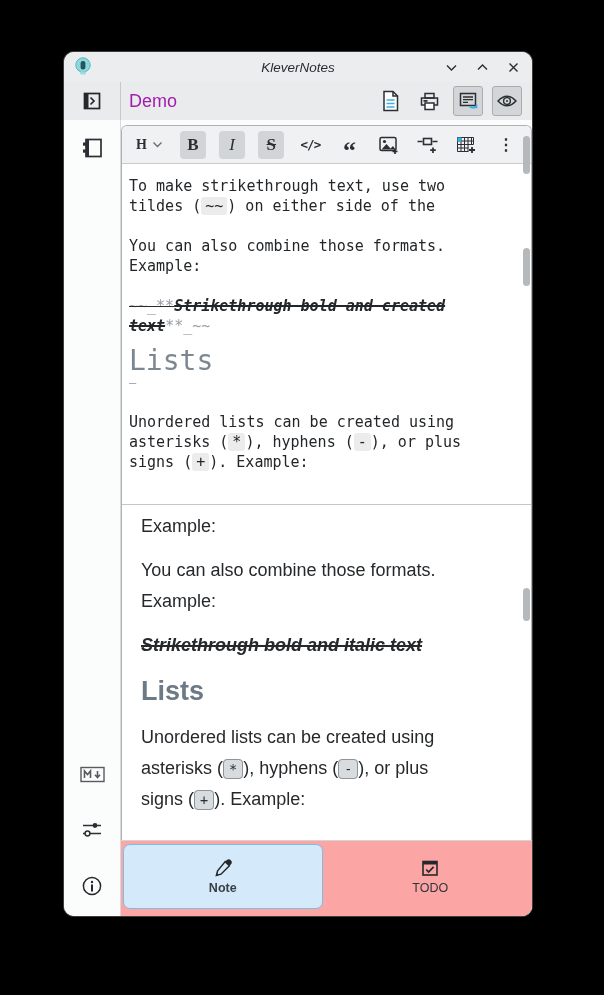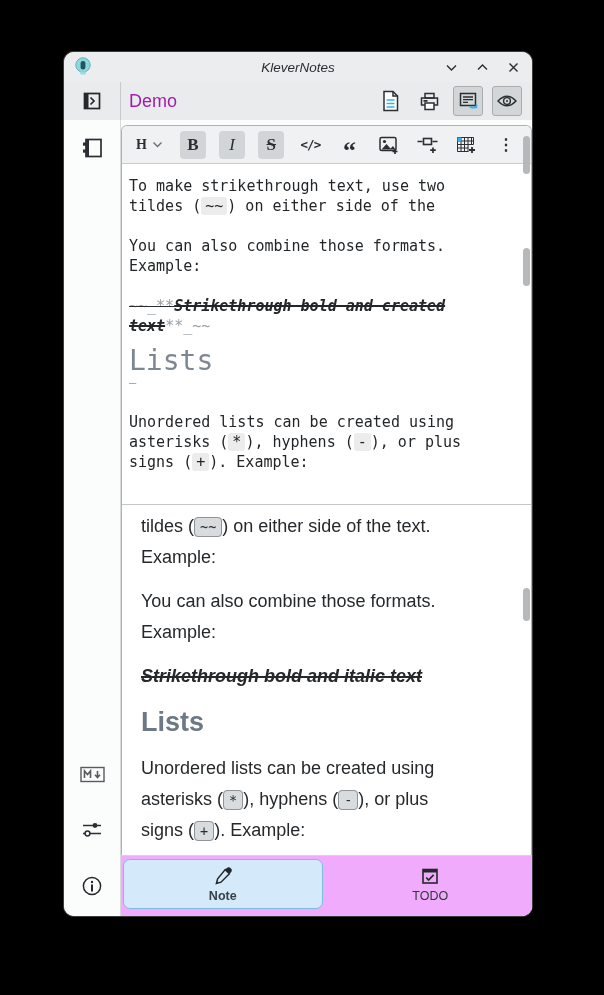--- a/index.html
+++ b/index.html
@@ -89,21 +89,21 @@
   .seg-h2p { font-size:27px; font-weight:bold; color:#6d7984; }
   .seg-cp { font-family:"DejaVu Sans Mono", monospace; font-size:13.5px; background:#d9dcdf;
             border:1px solid #8f9499; border-radius:4px; padding:1px 5px; color:#2b2e31; }
   .rl.blank { height:13px !important; }
   .editor .rl.blank { height:20px !important; }
 
   .vthumb { position:absolute; width:7px; border-radius:3.5px; background:#b6b9bb; right:2px; }
   .thumb-editor { top:84px; height:38px; }
 
   
-  .tabbar { height:61px; background:#f0abfc; border-top:1px solid #d2d4d6;
+  .tabbar { height:76px; background:#fca5a5; border-top:1px solid #d2d4d6;
             display:flex; padding:3px 2px 7px 2px; gap:8px; flex:0 0 auto; }
   .tab { flex:1; border-radius:7px; border:1px solid transparent; display:flex; flex-direction:column;
          align-items:center; justify-content:center; gap:3px; }
   .tab.active { background:#d4eafa; border-color:#7cbde2; }
   .tab-label { font-size:12.5px; color:#2f353a; }
   .tab.active .tab-label { font-weight:bold; color:#394046; }
 
   svg { display:block; }
 </style>
 </head>
@@ -313,21 +313,20 @@
               <div class="rl blank"></div>
               <div class="rl"><span class="seg-p">Unordered lists can be created using</span></div>
               <div class="rl"><span class="seg-p">asterisks (</span><span class="seg-ce">*</span><span class="seg-p">), hyphens (</span><span class="seg-ce">-</span><span class="seg-p">), or plus</span></div>
               <div class="rl"><span class="seg-p">signs (</span><span class="seg-ce">+</span><span class="seg-p">). Example:</span></div>
             </div>
           <div class="vthumb thumb-editor" style="position:absolute;"></div>
 
           <div class="splitter"></div>
 
           <div class="preview">
-              <div class="rl"><span class="seg-p">tildes (</span><span class="seg-cp">~~</span><span class="seg-p">) on either side of the text.</span></div>
               <div class="rl"><span class="seg-p">Example:</span></div>
               <div class="rl blank"></div>
               <div class="rl"><span class="seg-p">You can also combine those formats.</span></div>
               <div class="rl"><span class="seg-p">Example:</span></div>
               <div class="rl blank"></div>
               <div class="rl"><span class="seg-bis">Strikethrough bold and italic text</span></div>
               <div class="rl pv-h2"><span class="seg-h2p">Lists</span></div>
               <div class="rl blank"></div>
               <div class="rl"><span class="seg-p">Unordered lists can be created using</span></div>
               <div class="rl"><span class="seg-p">asterisks (</span><span class="seg-cp">*</span><span class="seg-p">), hyphens (</span><span class="seg-cp">-</span><span class="seg-p">), or plus</span></div>

